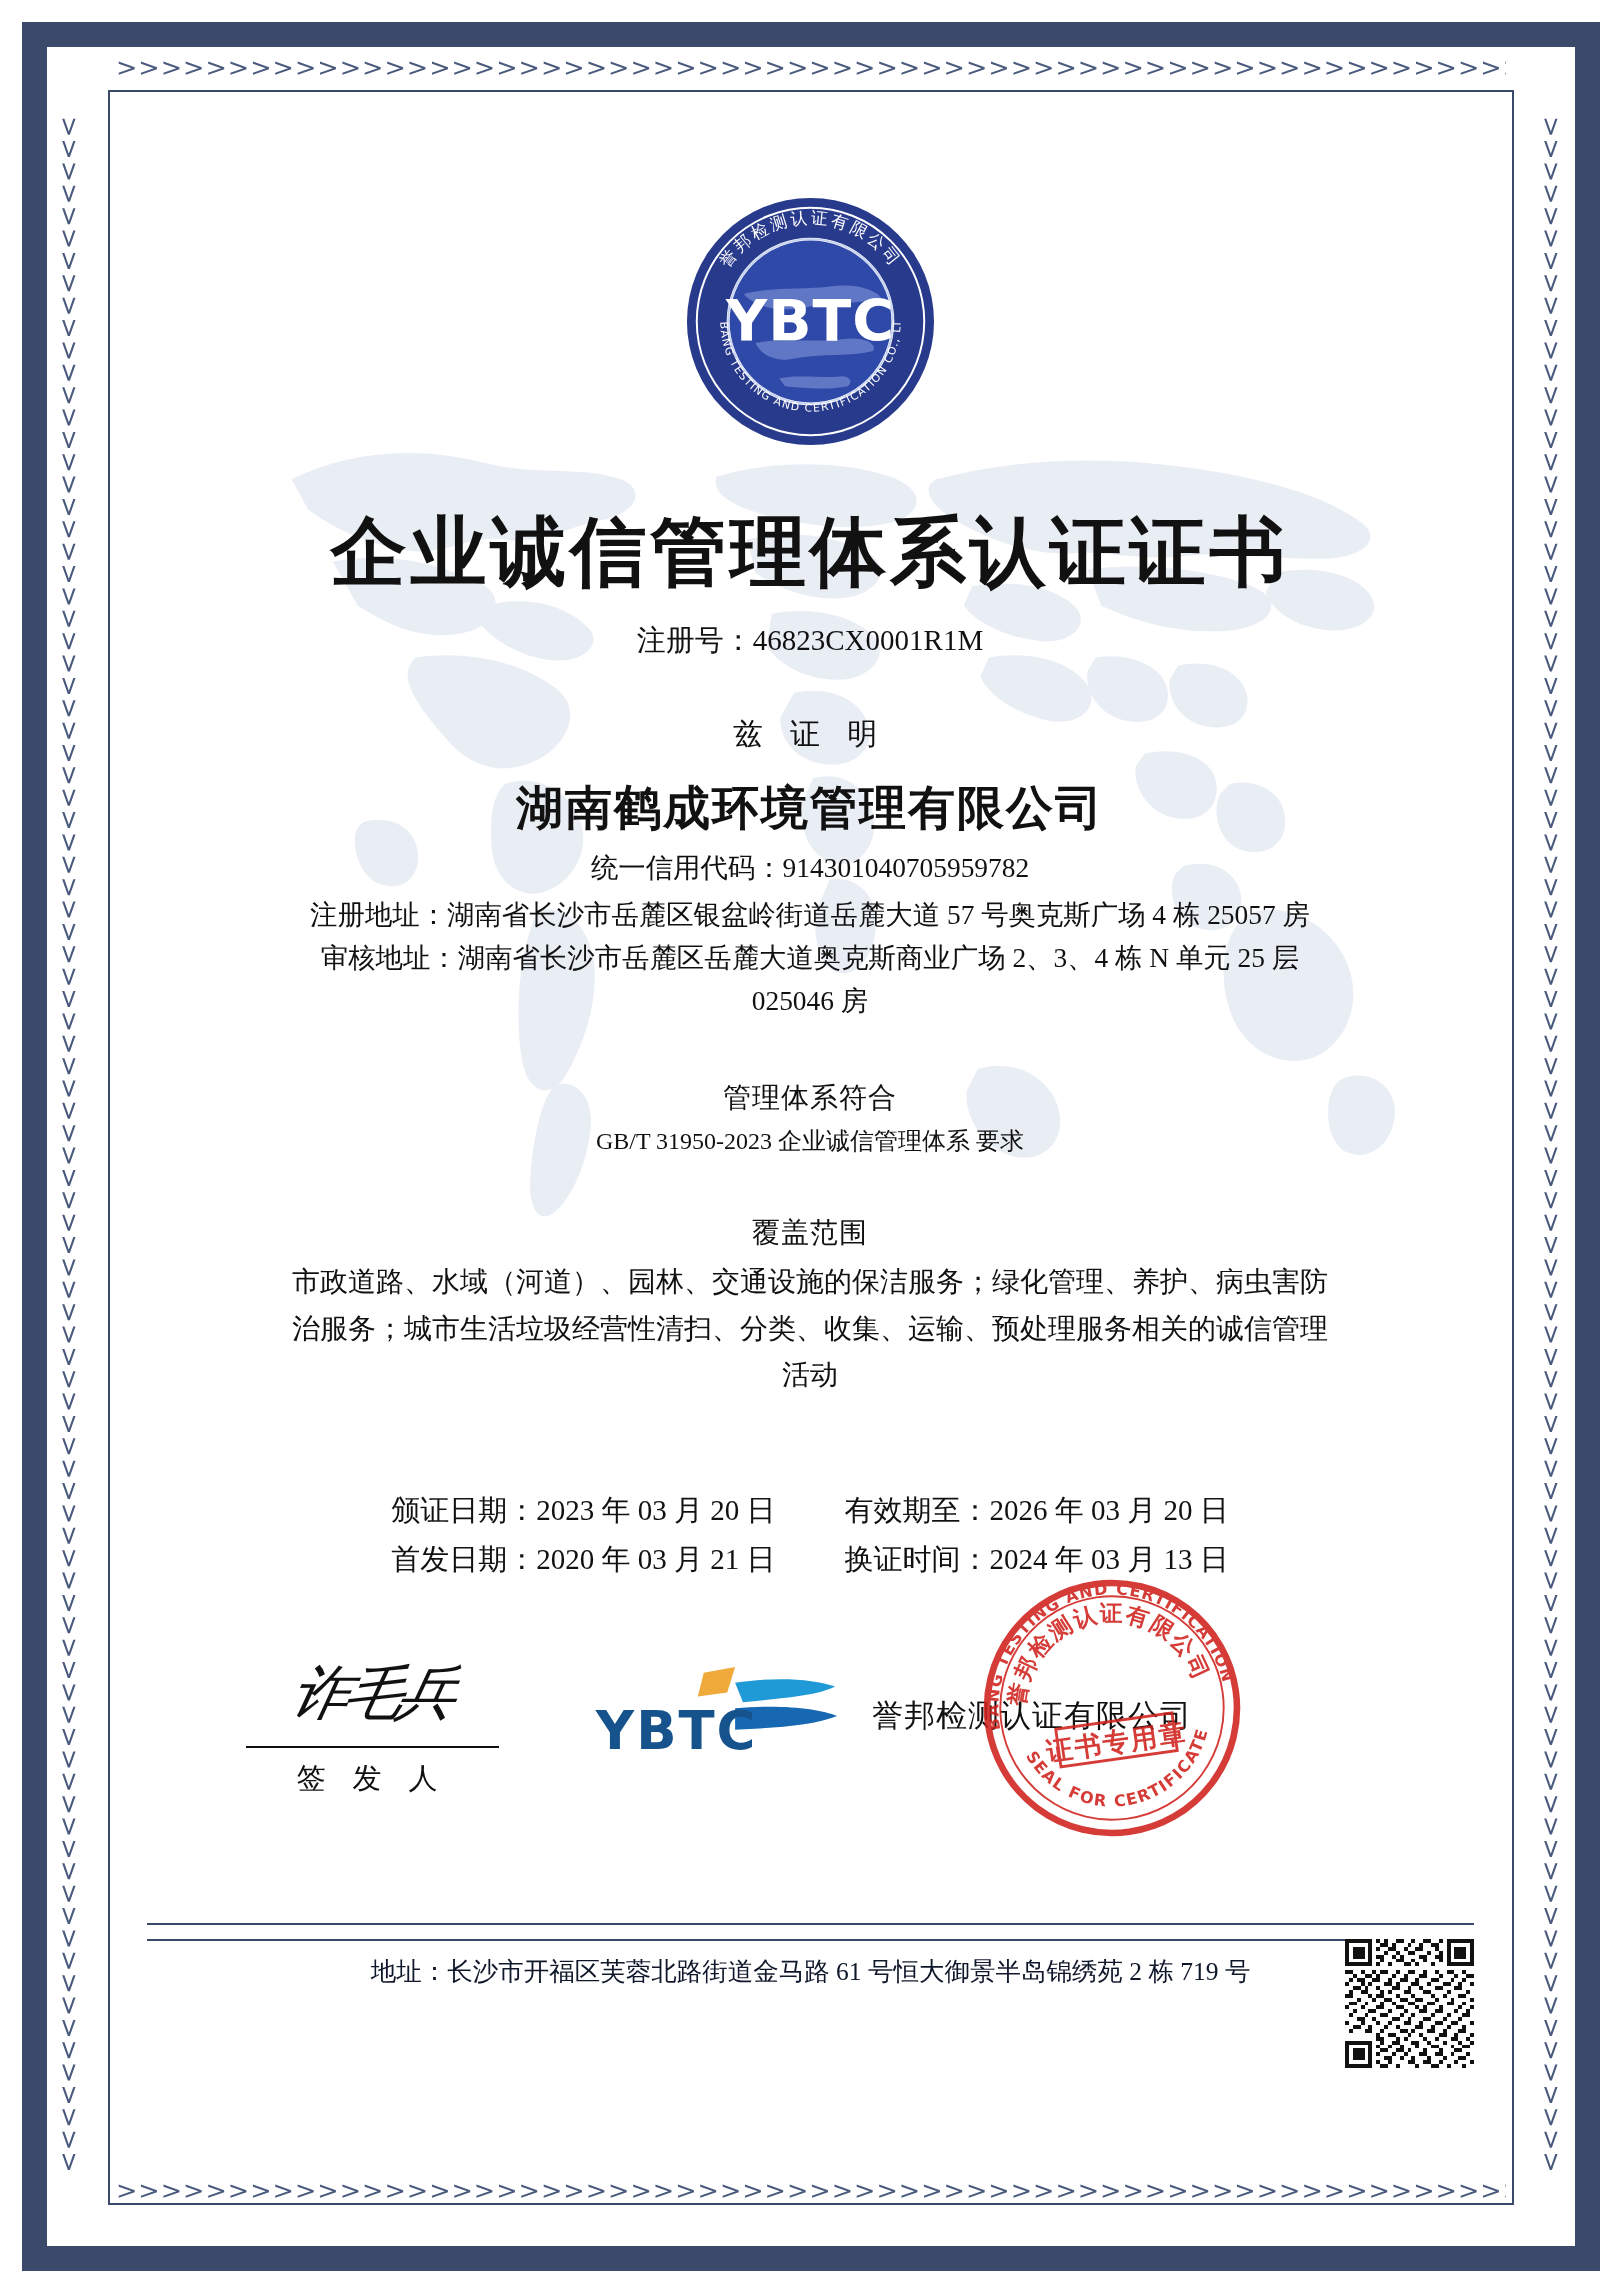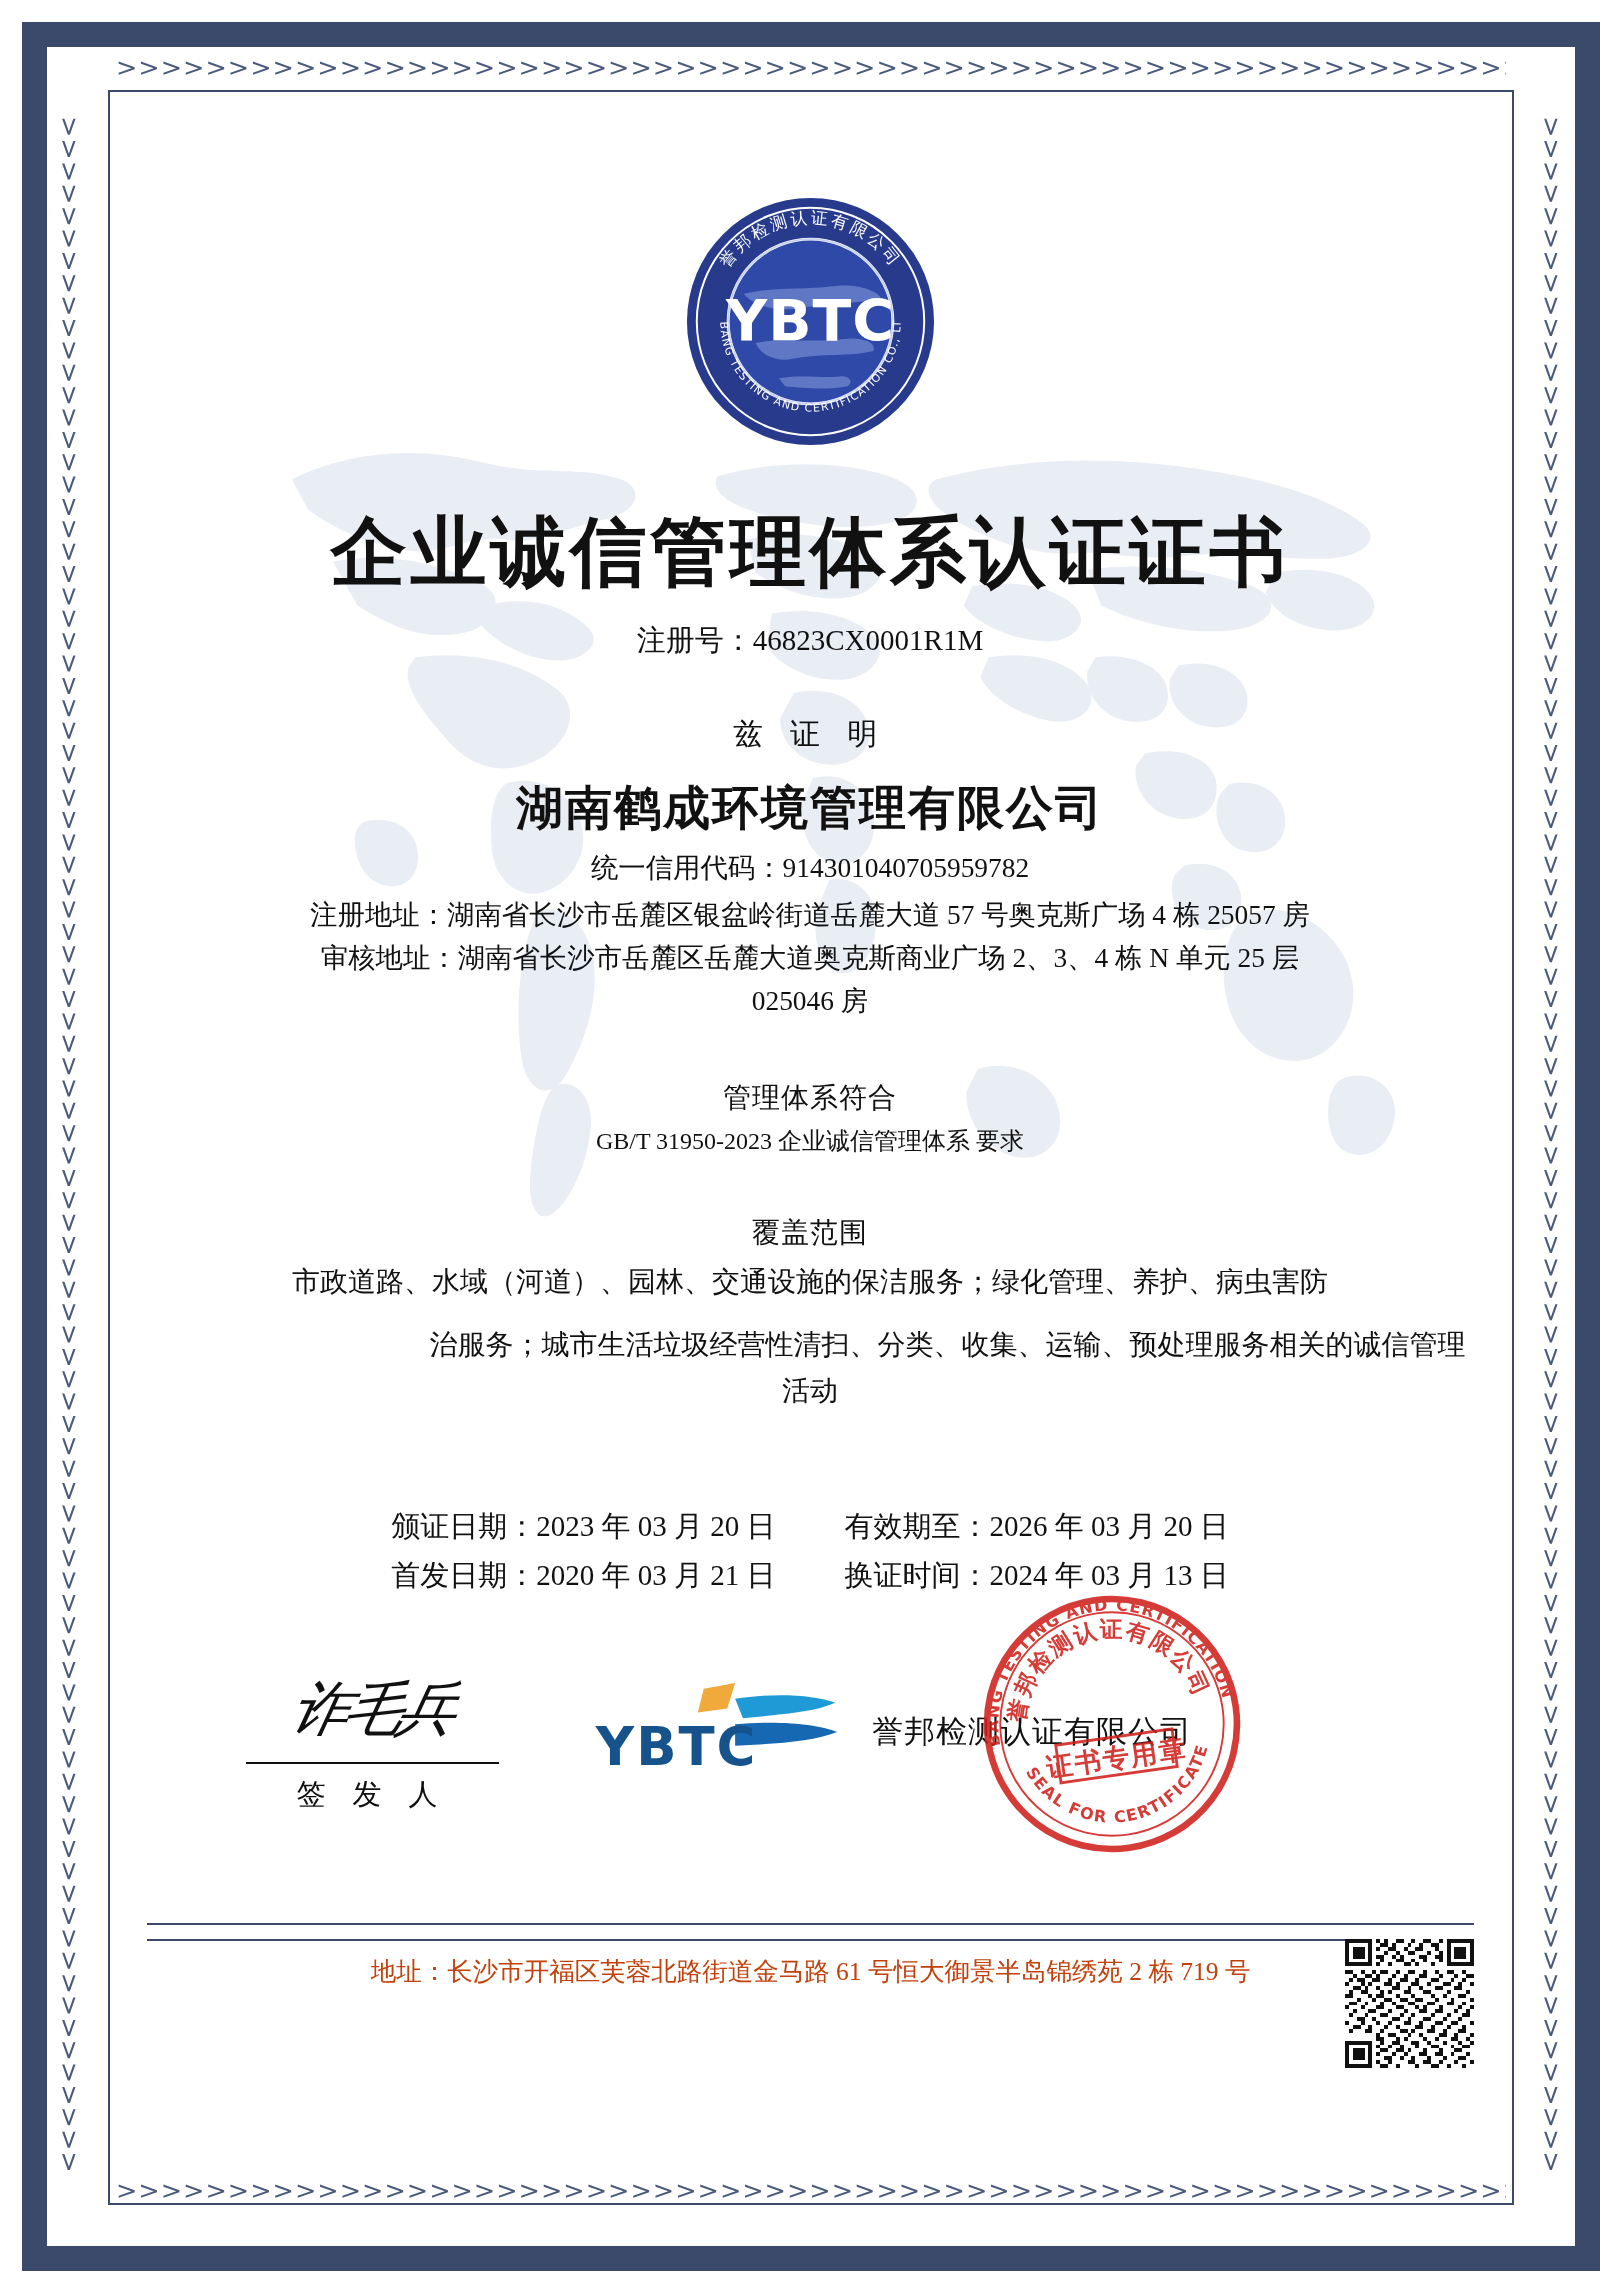--- a/index.html
+++ b/index.html
@@ -234,21 +234,21 @@
     width: 129px; height: 129px;
   }
   .footer-rule2 {
     margin-top: 13.7px;
     border-top: 2px solid #3b4a6b;
     width: 100%;
   }
   .footer-addr {
     margin-top: 13.7px;
     font-size: 25.5px;
-    color: #c2410c;
+    color: #0f172a;
     text-align: center;
   }
 </style>
 </head>
 <body>
 
 <div class="page">
   <div class="outer-frame"></div>
 
   <div class="chev-band chev-top">&gt;&gt;&gt;&gt;&gt;&gt;&gt;&gt;&gt;&gt;&gt;&gt;&gt;&gt;&gt;&gt;&gt;&gt;&gt;&gt;&gt;&gt;&gt;&gt;&gt;&gt;&gt;&gt;&gt;&gt;&gt;&gt;&gt;&gt;&gt;&gt;&gt;&gt;&gt;&gt;&gt;&gt;&gt;&gt;&gt;&gt;&gt;&gt;&gt;&gt;&gt;&gt;&gt;&gt;&gt;&gt;&gt;&gt;&gt;&gt;&gt;&gt;&gt;&gt;&gt;&gt;&gt;&gt;&gt;&gt;&gt;&gt;&gt;&gt;&gt;&gt;&gt;&gt;&gt;&gt;&gt;&gt;&gt;&gt;&gt;&gt;&gt;&gt;&gt;&gt;&gt;&gt;&gt;&gt;&gt;&gt;&gt;&gt;&gt;&gt;&gt;&gt;&gt;&gt;&gt;&gt;&gt;&gt;&gt;&gt;&gt;&gt;&gt;&gt;&gt;&gt;&gt;&gt;&gt;&gt;&gt;&gt;&gt;&gt;&gt;&gt;&gt;&gt;&gt;&gt;&gt;&gt;&gt;&gt;</div>
@@ -337,21 +337,21 @@
     <div class="addr-block" style="margin-top:2px;">审核地址：湖南省长沙市岳麓区岳麓大道奥克斯商业广场 2、3、4 栋 N 单元 25 层</div>
     <div class="addr-block" style="margin-top:2px;">025046 房</div>
 
     <div class="sect-gap"></div>
     <div class="sect-label">管理体系符合</div>
     <div class="sect-value">GB/T 31950-2023 企业诚信管理体系 要求</div>
 
     <div class="sect-gap"></div>
     <div class="sect-label">覆盖范围</div>
     <div class="scope-body">市政道路、水域（河道）、园林、交通设施的保洁服务；绿化管理、养护、病虫害防</div>
-    <div class="scope-body" style="margin-top:20px;text-align:right;">治服务；城市生活垃圾经营性清扫、分类、收集、运输、预处理服务相关的诚信管理</div>
+    <div class="scope-body" style="margin-top:4px;">治服务；城市生活垃圾经营性清扫、分类、收集、运输、预处理服务相关的诚信管理</div>
     <div class="scope-body" style="margin-top:2px;">活动</div>
 
     <div class="dates">
       <div class="col">
         <div>
           <span>颁证日期：</span><span>2023 年 03 月 20 日</span>
         </div>
         <div>
           <span>首发日期：</span><span>2020 年 03 月 21 日</span>
         </div>

